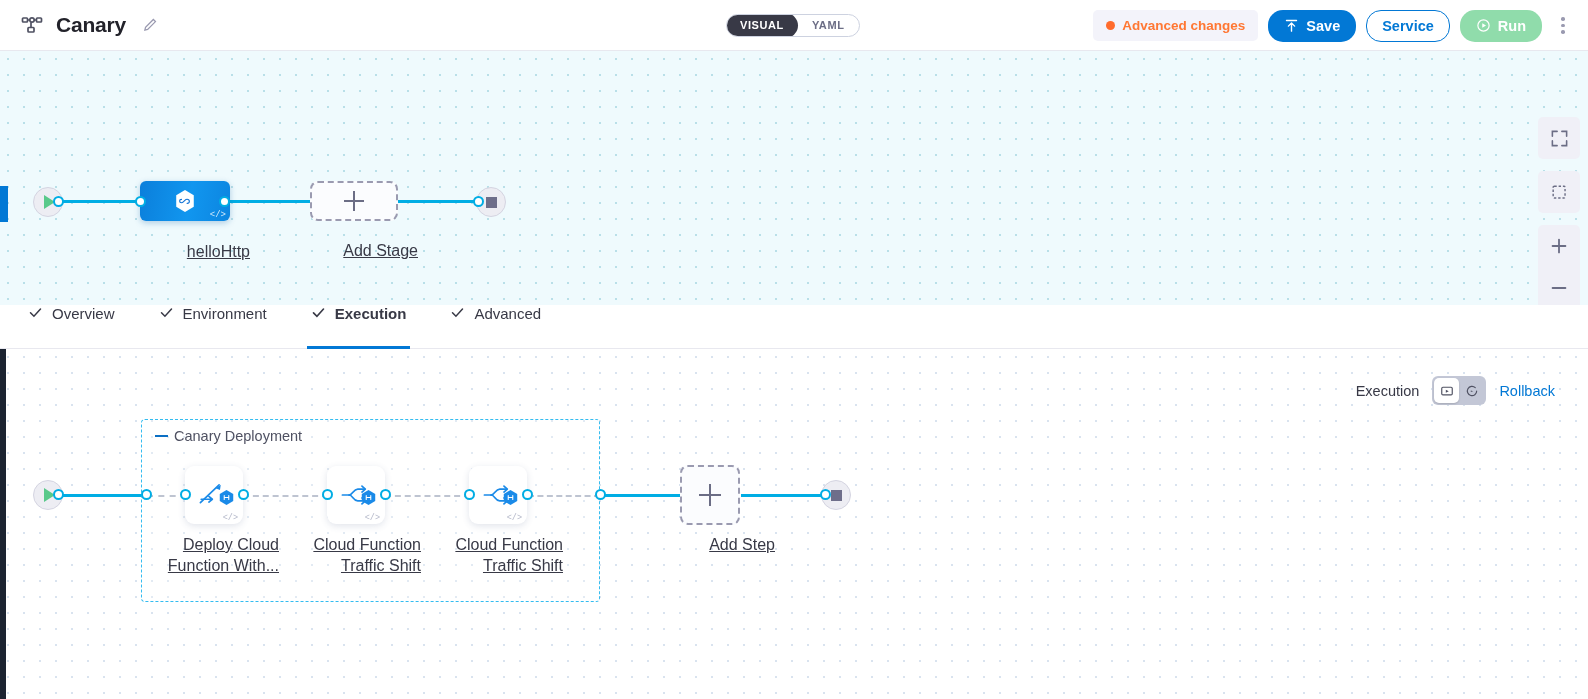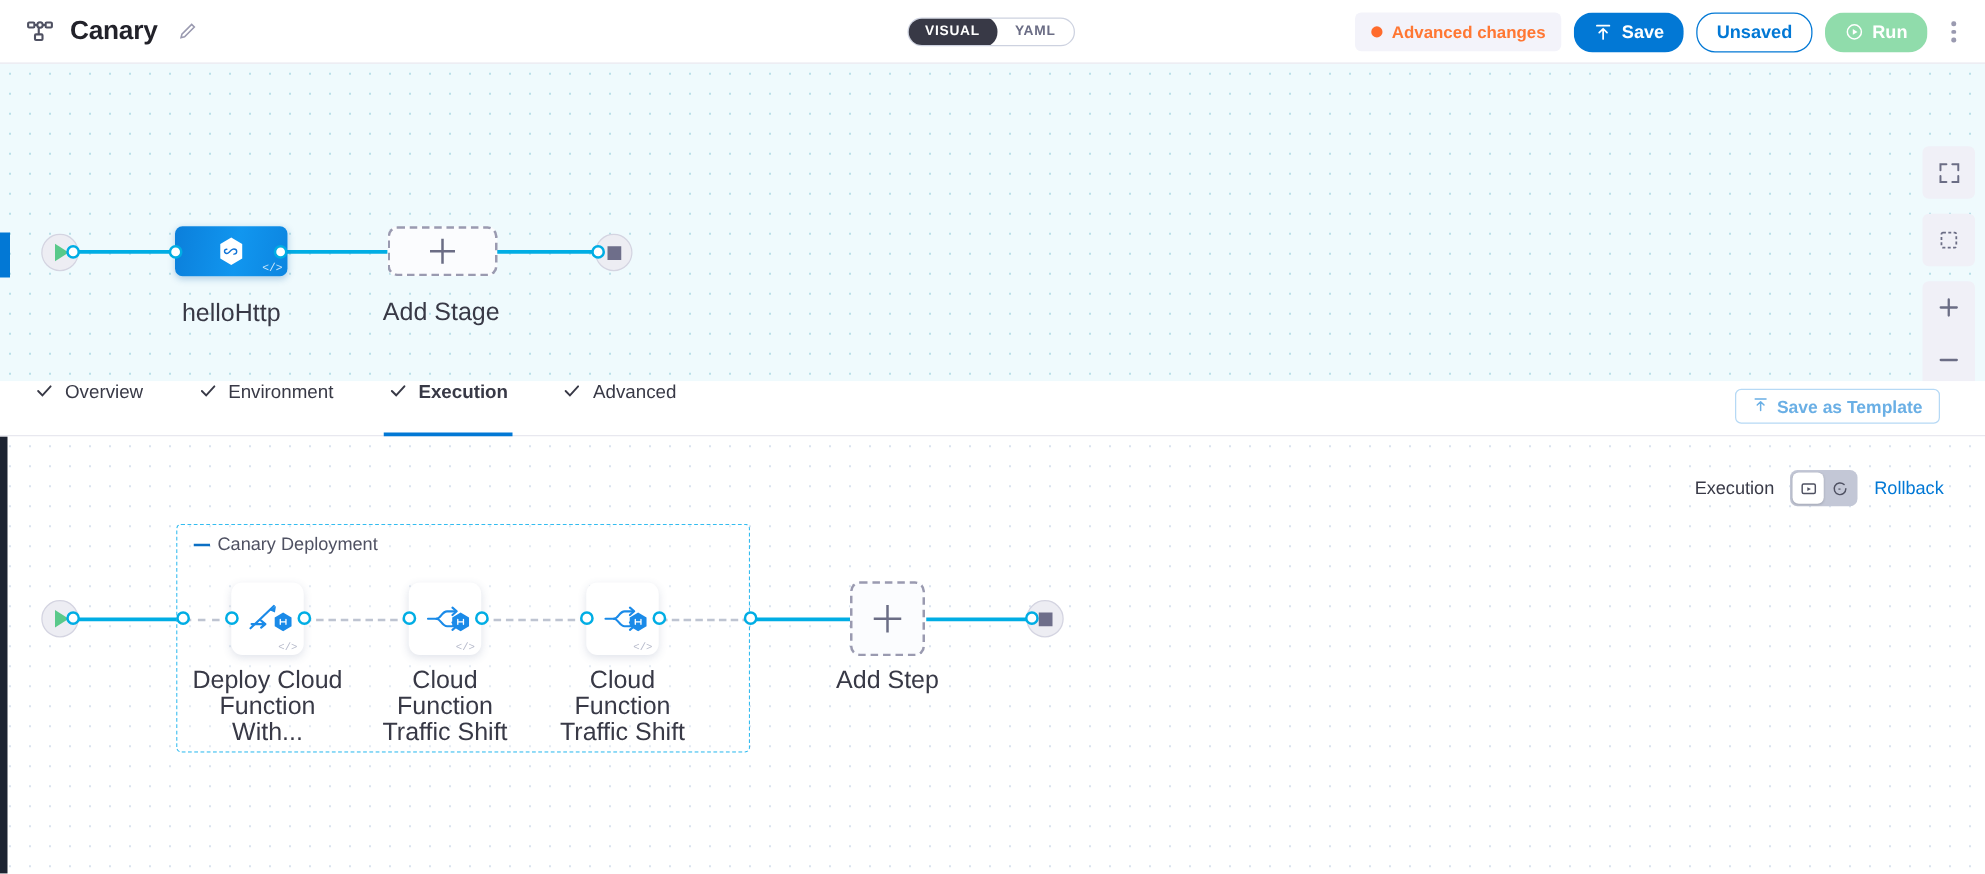--- a/index.html
+++ b/index.html
@@ -111,22 +111,22 @@
     position: absolute; right: 4px; bottom: 1px;
     font-size: 9px; color: #cfe9fb; font-family: "Liberation Mono", monospace;
   }
   .add-dashed {
     position: absolute; border: 2px dashed #9a9ab0; border-radius: 8px;
     background: #fbfcfe; display: flex; align-items: center; justify-content: center;
     z-index: 3; cursor: pointer;
   }
   .plus-v, .plus-h { position: absolute; background: #6b6d85; }
   .node-label {
-    position: absolute; text-align: center;
-    font-size: 20px; color: #383946; line-height: 21px; z-index: 3;
+    position: absolute; text-align: right;
+    font-size: 16px; color: #383946; line-height: 21px; z-index: 3; text-decoration: underline;
   }
 
   .canvas-ctrls {
     position: absolute; right: 8px; top: 66px; width: 42px;
     display: flex; flex-direction: column; align-items: center; z-index: 6;
   }
   .cc-btn {
     width: 42px; height: 42px; background: #f0f0f7; border-radius: 5px;
     display: flex; align-items: center; justify-content: center;
     cursor: pointer; color: #6b6d85;
@@ -255,21 +255,21 @@
       </div>
       <div class="btn btn-save">
         <span>
           <svg class="ico" viewBox="0 0 24 24" fill="none" stroke="currentColor" stroke-width="2.2" stroke-linecap="round">
             <path d="M4 4h16M12 21V8M12 8l-5 5M12 8l5 5"></path>
           </svg>
         </span>
         <span>Save</span>
       </div>
       <div class="btn btn-discard">
-        <span>Unsaved</span>
+        <span>Service</span>
       </div>
       <div class="btn btn-run">
         <span>
           <svg class="ico" viewBox="0 0 24 24" fill="none" stroke="currentColor" stroke-width="1.9">
             <circle cx="12" cy="12" r="9"></circle>
             <path d="M10 8.3l6 3.7-6 3.7z" fill="currentColor" stroke="none"></path>
           </svg>
         </span>
         <span>Run</span>
       </div>
@@ -366,28 +366,20 @@
         </svg>
       <span>Execution</span>
     </div>
     <div class="tab">
       <svg class="chk" viewBox="0 0 24 24" fill="none" stroke="currentColor" stroke-width="2.4" stroke-linecap="round">
           <path d="M4 12.5l5.5 5.5L20 6.5"></path>
         </svg>
       <span>Advanced</span>
     </div>
 
-    <div class="save-tmpl">
-      <span>
-        <svg width="13" height="13" viewBox="0 0 24 24" fill="none" stroke="currentColor" stroke-width="2.2" stroke-linecap="round">
-          <path d="M4 4h16M12 21V8M12 8l-5 5M12 8l5 5"></path>
-        </svg>
-      </span>
-      <span>Save as Template</span>
-    </div>
   </div>
 
   <div class="canvas-bot">
     <div class="bot-left-border"></div>
 
     <div class="exec-ctrls">
       <span class="exec-label">Execution</span>
       <div class="seg">
         <div class="seg-btn on">
           <svg width="14" height="14" viewBox="0 0 24 24" fill="none" stroke="currentColor" stroke-width="2">

